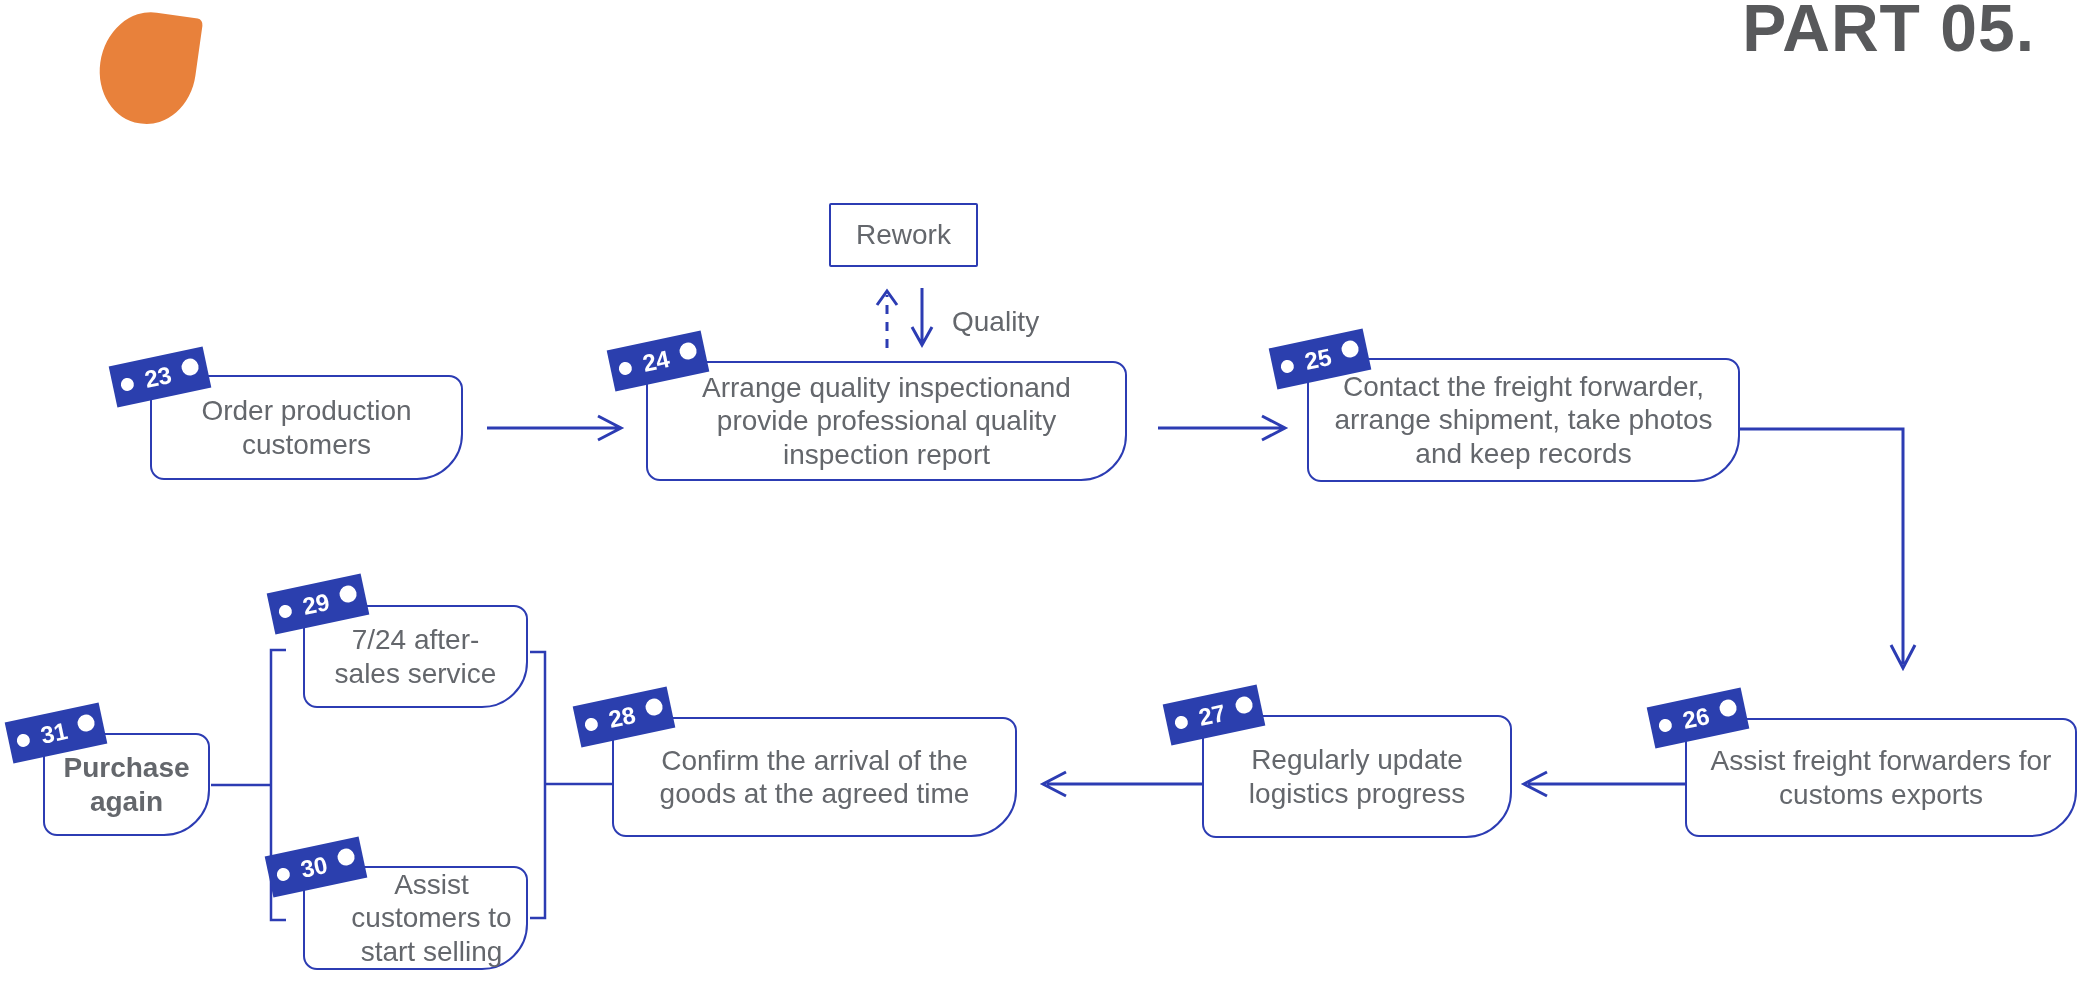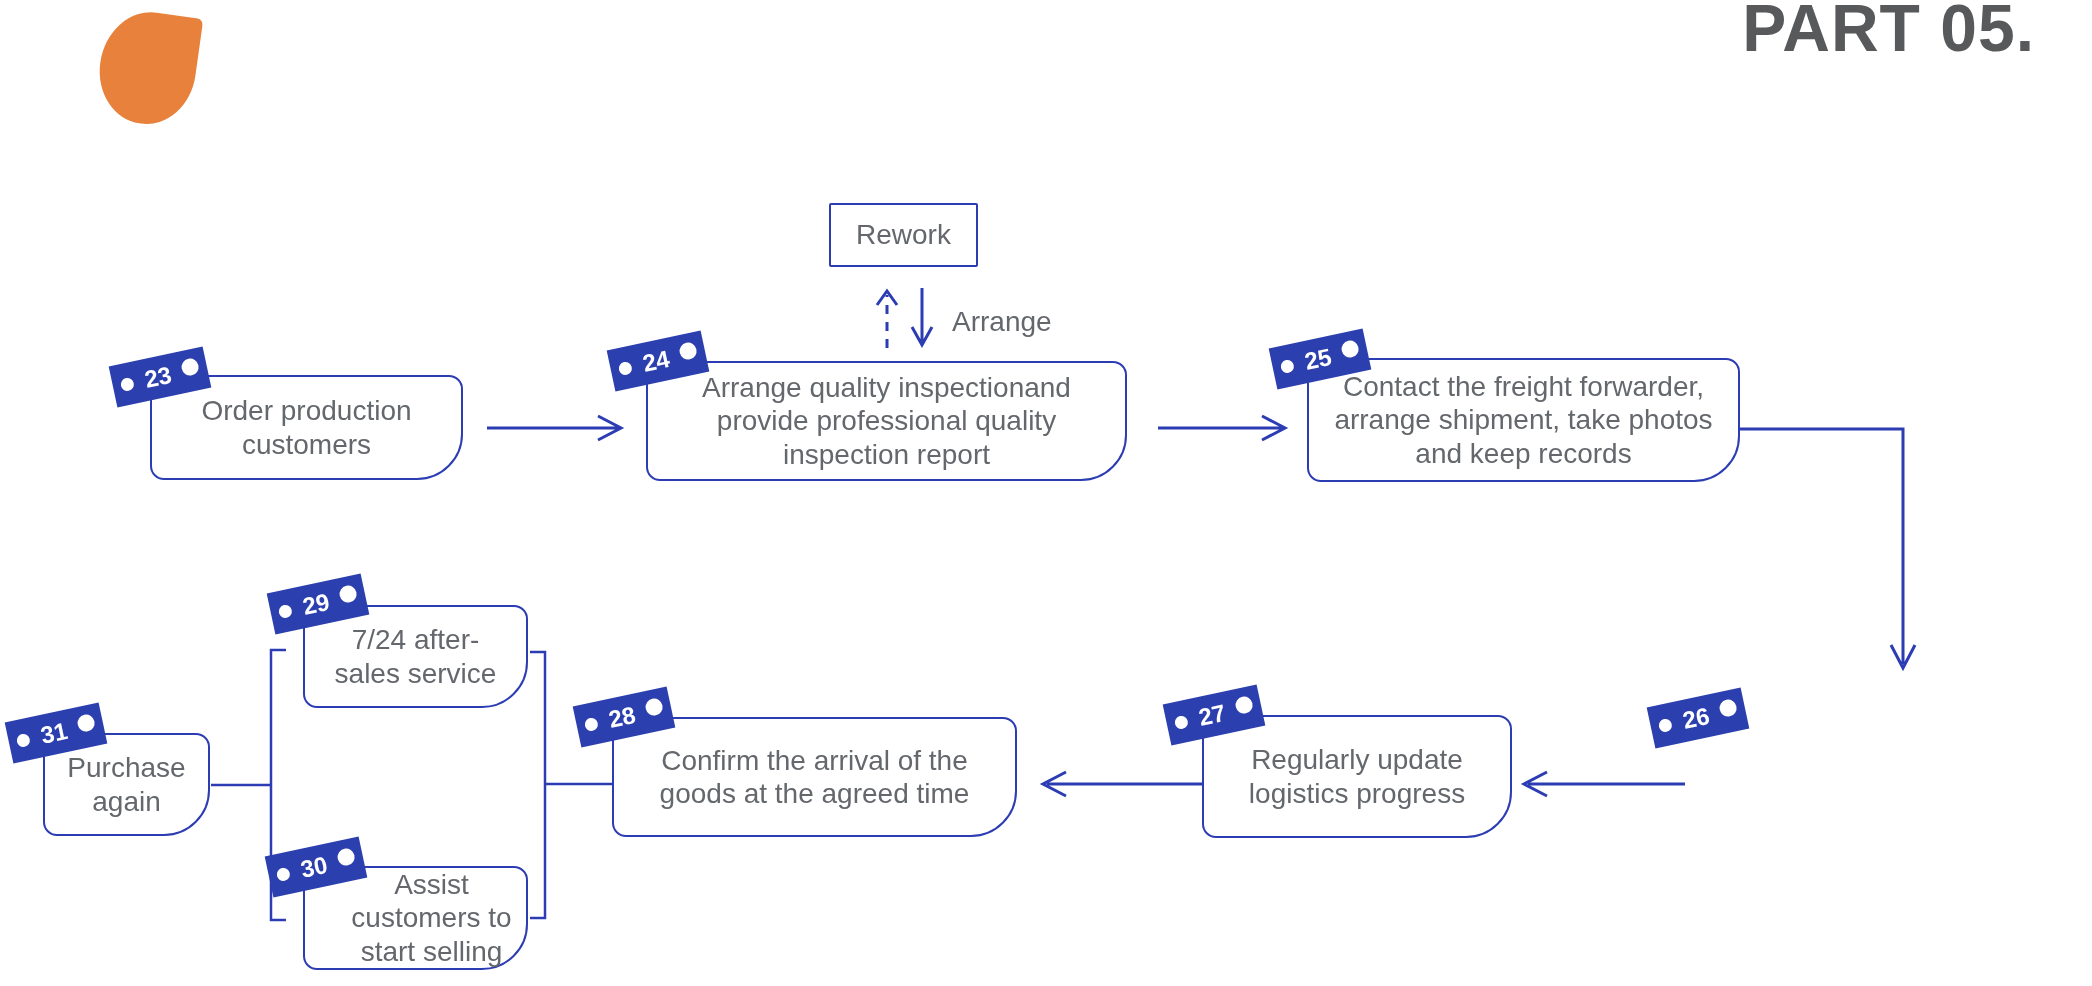--- a/index.html
+++ b/index.html
@@ -86,21 +86,21 @@
     <path class="thin" d="M286 650 L271 650 L271 920 L286 920"></path>
     <path class="thin" d="M211 785 L271 785"></path>
     <path class="dashed" d="M887 348 L887 295"></path>
     <path d="M877 305 L887 291 L897 305"></path>
     <path d="M922 288 L922 342 M912 327 L922 345 L932 327"></path>
   </svg>
 
   <div class="rework-box">
     <span class="txt">Rework</span>
   </div>
-  <div class="failure-label">Arrange</div>
+  <div class="failure-label">Quality</div>
 
   <div class="box" style="left:150px;top:375px;width:313px;height:105px;">
     <span class="txt" style="max-width:280px;">Order production customers</span>
   </div>
   <div class="badge" style="left:112px;top:356px;">
     <span class="dot-l"></span>
     <span class="num">23</span>
     <span class="dot-r"></span>
   </div>
 
@@ -115,20 +115,23 @@
 
   <div class="box" style="left:1307px;top:358px;width:433px;height:124px;">
     <span class="txt" style="max-width:400px;">Contact the freight forwarder, arrange shipment, take photos and keep records</span>
   </div>
   <div class="badge" style="left:1272px;top:338px;">
     <span class="dot-l"></span>
     <span class="num">25</span>
     <span class="dot-r"></span>
   </div>
 
+  <div class="box" style="left:1685px;top:718px;width:392px;height:119px;">
+    <span class="txt" style="max-width:360px;">Assist freight forwarders for customs exports</span>
+  </div>
   <div class="badge" style="left:1650px;top:697px;">
     <span class="dot-l"></span>
     <span class="num">26</span>
     <span class="dot-r"></span>
   </div>
 
   <div class="box" style="left:1202px;top:715px;width:310px;height:123px;">
     <span class="txt" style="max-width:280px;">Regularly update logistics progress</span>
   </div>
   <div class="badge" style="left:1166px;top:694px;">
@@ -158,21 +161,21 @@
   <div class="box" style="left:303px;top:866px;width:225px;height:104px;padding-left:32px;">
     <span class="txt" style="max-width:175px;">Assist customers to start selling</span>
   </div>
   <div class="badge" style="left:268px;top:846px;">
     <span class="dot-l"></span>
     <span class="num">30</span>
     <span class="dot-r"></span>
   </div>
 
   <div class="box" style="left:43px;top:733px;width:167px;height:103px;">
-    <span class="txt" style="max-width:135px;">Purchase again</span>
+    <span class="txt" style="max-width:135px;font-weight:bold;">Purchase again</span>
   </div>
   <div class="badge" style="left:8px;top:712px;">
     <span class="dot-l"></span>
     <span class="num">31</span>
     <span class="dot-r"></span>
   </div>
 
 </div>
 
 </body></html>

